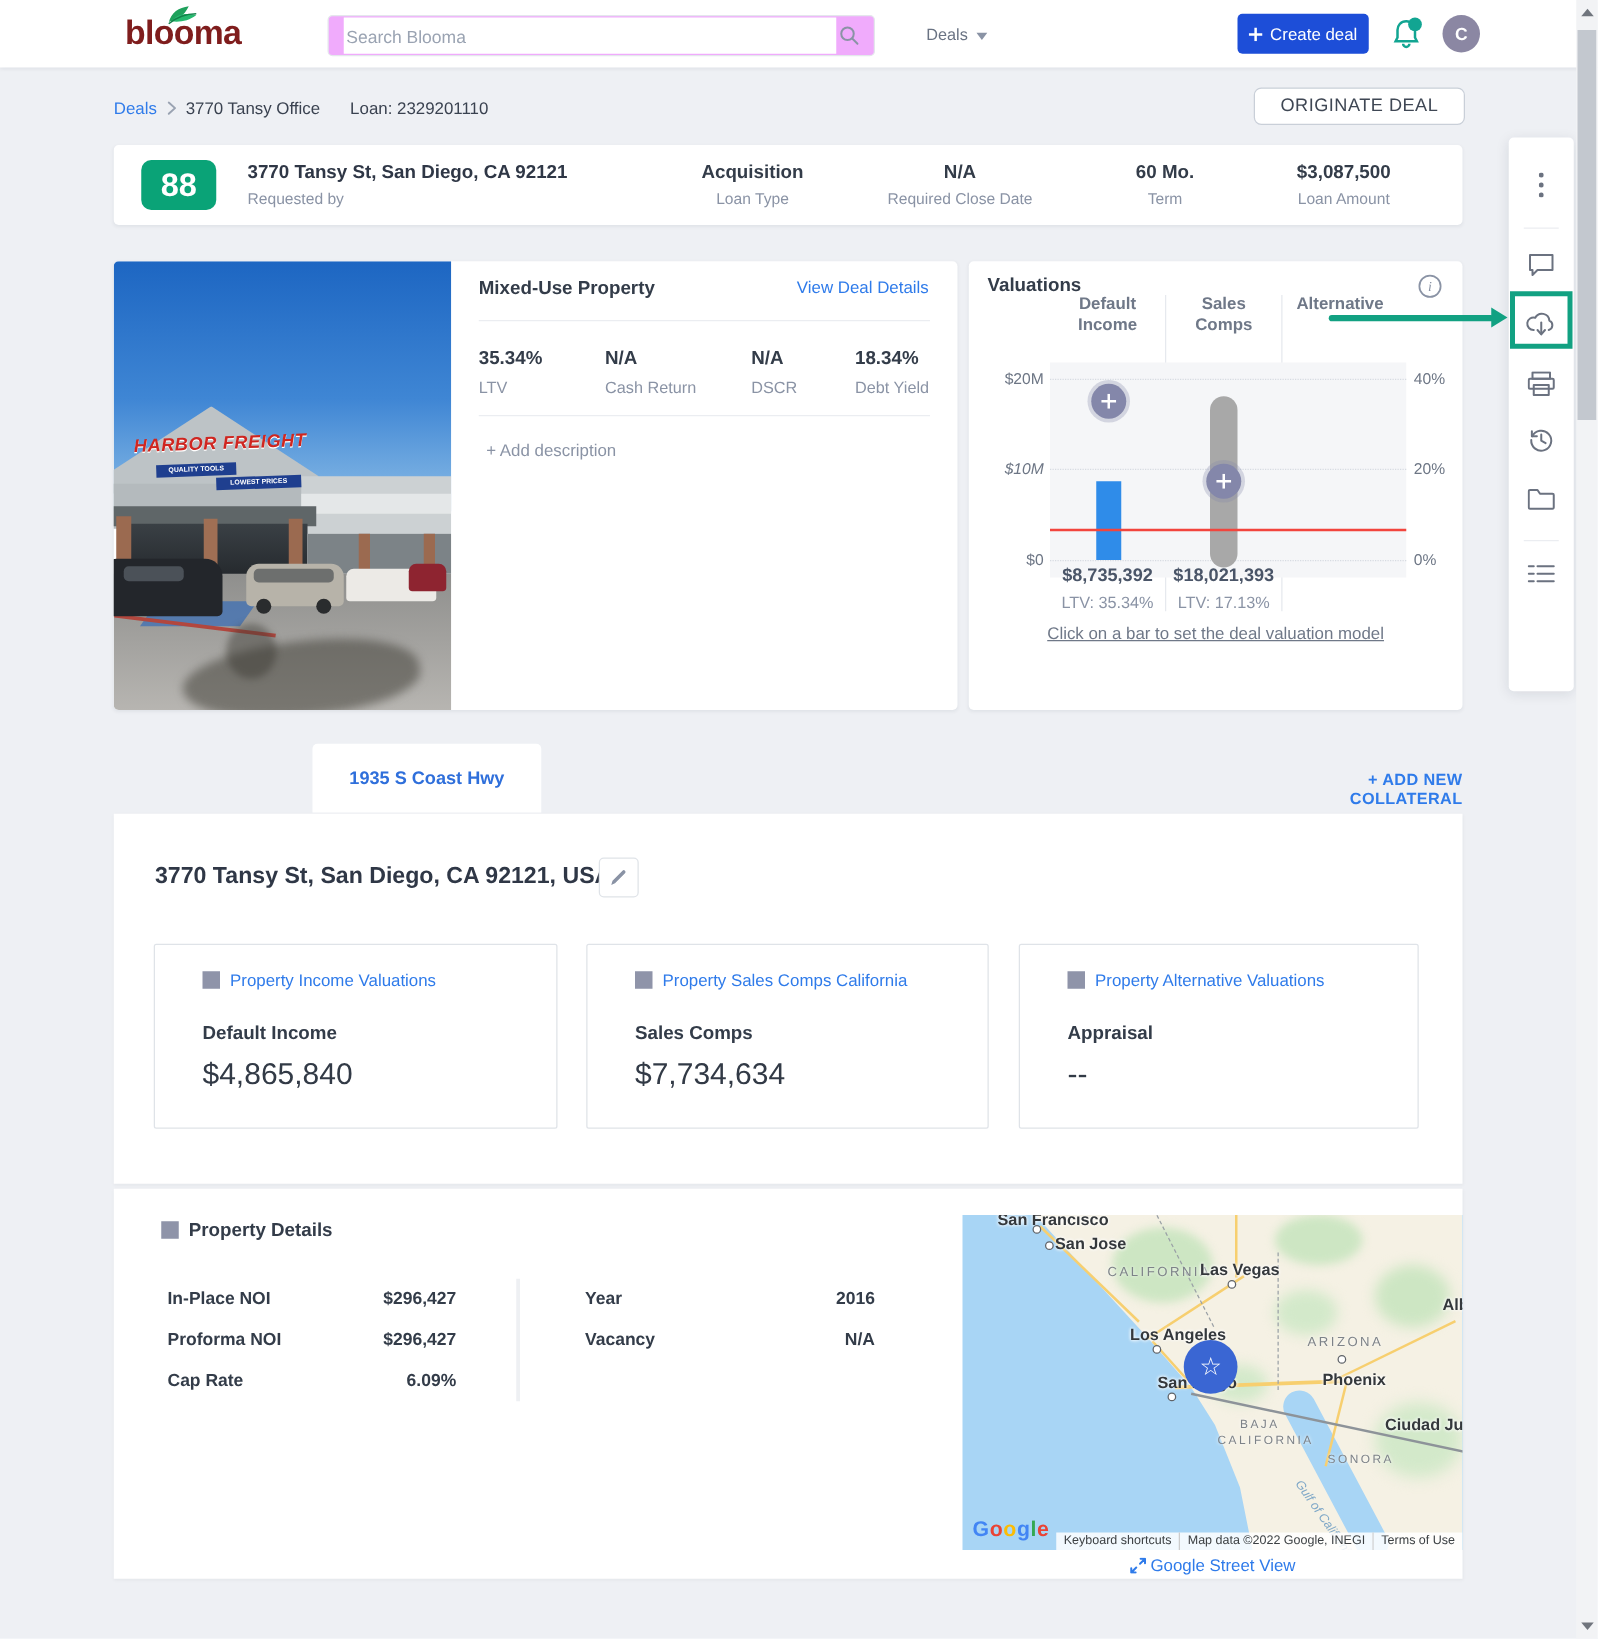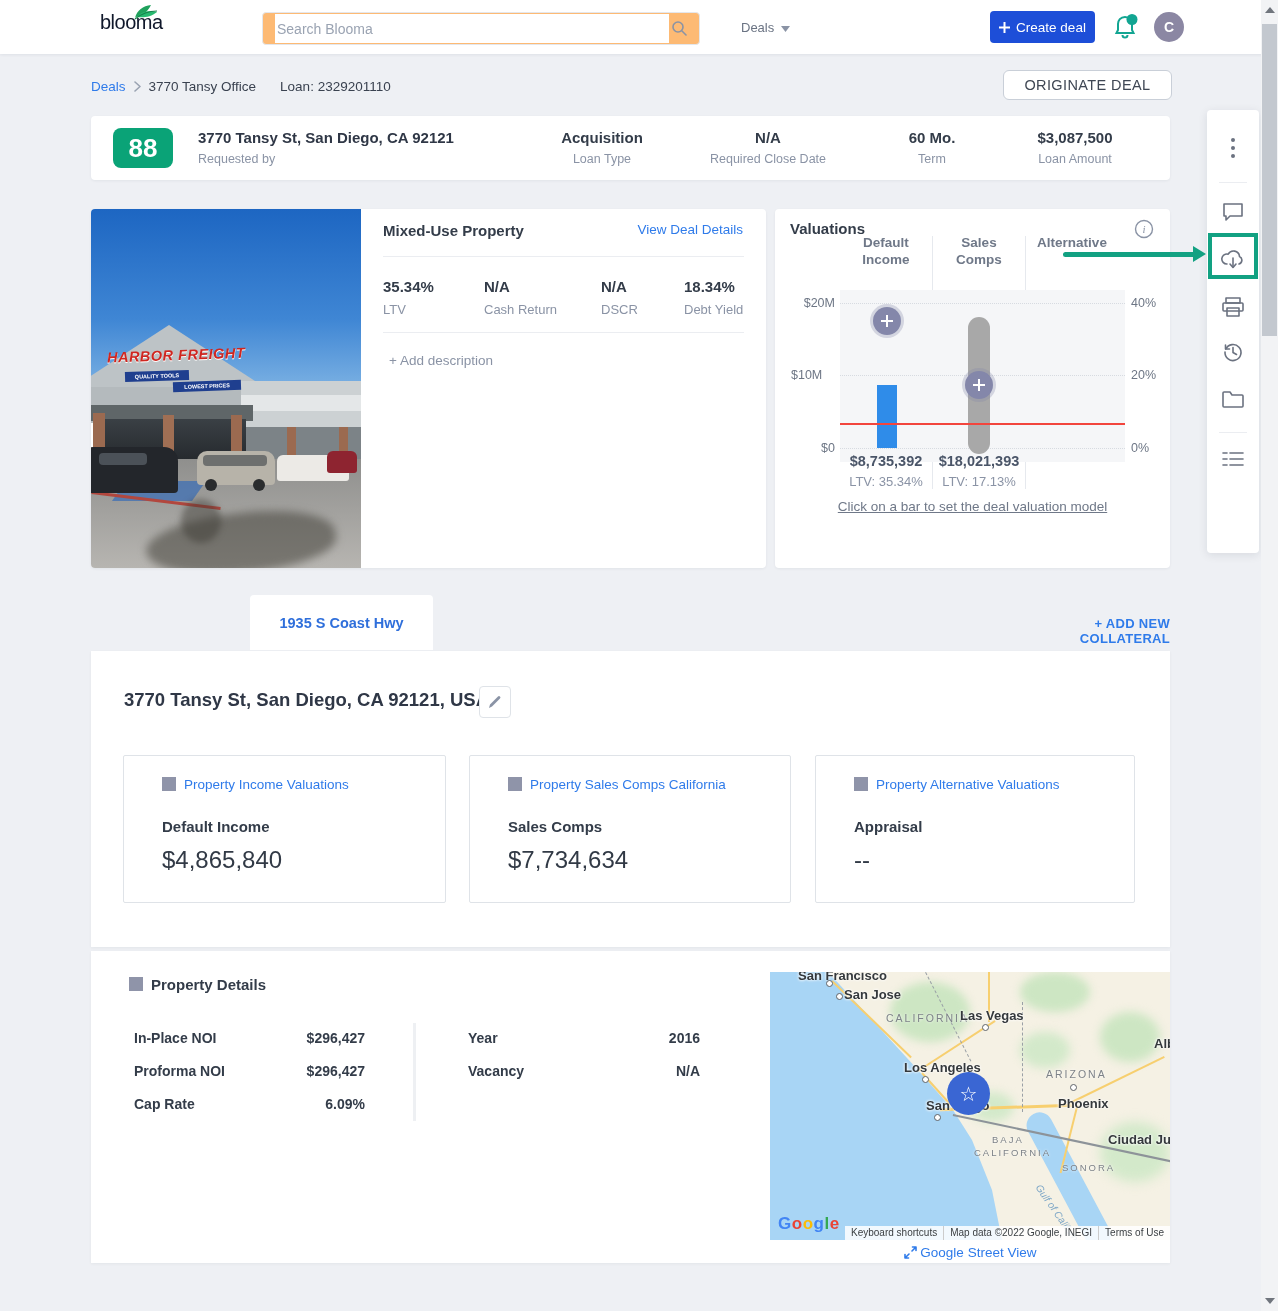--- a/index.html
+++ b/index.html
@@ -20,29 +20,29 @@
   .maplabel{position:absolute;white-space:nowrap;}
   .city{font-weight:bold;color:#34383c;font-size:13px;text-shadow:0 0 3px #fff,0 0 3px #fff;}
   .region{color:#7d8288;font-size:10.5px;letter-spacing:2px;text-shadow:0 0 3px #fff;}
 </style>
 </head>
 <body>
 
 <div class="root">
 
   <div class="abs" style="left:0;top:0;width:1278px;height:54px;background:#fff;box-shadow:0 1px 3px rgba(20,30,50,.07);z-index:5;">
-    <div class="abs" style="left:100px;top:11px;font-size:20px;font-weight:normal;color:#0f172a;letter-spacing:-0.5px;">
+    <div class="abs" style="left:100px;top:11px;font-size:27px;font-weight:bold;color:#7f1d1d;letter-spacing:-0.5px;">
       <span>blooma</span>
       <svg width="34" height="20" style="position:absolute;left:27px;top:-9px;">
         <path d="M8 16 C10 8, 16 4, 24 3 C20 11, 15 14, 9 15 Z" fill="#1fa15c"></path>
         <path d="M10 15 C14 10, 20 8, 30 10 C24 15, 16 16, 10 15 Z" fill="#26b96f"></path>
         <path d="M8 17 C14 12, 22 9, 30 9" stroke="#13814a" stroke-width="1.2" fill="none"></path>
       </svg>
     </div>
-    <div class="abs" style="left:262px;top:12px;width:436px;height:31px;border:1px solid #e4e7ec;border-radius:4px;background:#fdba74;">
+    <div class="abs" style="left:262px;top:12px;width:436px;height:31px;border:1px solid #e4e7ec;border-radius:4px;background:#f0abfc;">
       <input style="border: 0px; outline: none; width: 390px; height: 27px; margin: 1px 0px 0px 12px; font-size: 14px; font-family: &quot;Liberation Sans&quot;, sans-serif; color: rgb(51, 60, 73);" placeholder="Search Blooma">
       <svg class="ic" width="16" height="16" style="position:absolute;right:12px;top:7px;stroke:#8a93a5;">
         <circle cx="7" cy="7" r="5"></circle>
           <line x1="11" y1="11" x2="15" y2="15"></line>
       </svg>
     </div>
     <div class="abs" style="left:741px;top:20px;font-size:13px;color:#6a7383;">
       <span>Deals</span>
       <svg width="9" height="6" style="margin-left:3px;">
           <path d="M0 0 L9 0 L4.5 6 Z" fill="#8a93a5"></path>
@@ -191,21 +191,21 @@
       </div>
       <div class="abs" style="left:125px;top:81px;width:28px;height:28px;border-radius:50%;background:#8487aa;box-shadow:0 0 0 3px rgba(132,135,170,.3);cursor:pointer;">
         <svg width="12" height="12" style="position:absolute;left:8px;top:8px;stroke:#fff;stroke-width:2;">
             <line x1="6" y1="0" x2="6" y2="12"></line>
             <line x1="0" y1="6" x2="12" y2="6"></line>
           </svg>
       </div>
     </div>
 
     <div class="abs" style="left:16px;top:87px;width:44px;text-align:right;font-size:12.5px;color:#6d7685;">$20M</div>
-    <div class="abs" style="left:16px;top:159px;width:44px;font-size:12.5px;color:#6d7685;">$10M</div>
+    <div class="abs" style="left:16px;top:159px;width:44px;text-align:right;font-size:12.5px;color:#6d7685;font-style:italic;">$10M</div>
     <div class="abs" style="left:16px;top:232px;width:44px;text-align:right;font-size:12.5px;color:#6d7685;">$0</div>
     <div class="abs" style="left:356px;top:87px;font-size:12.5px;color:#6d7685;">40%</div>
     <div class="abs" style="left:356px;top:159px;font-size:12.5px;color:#6d7685;">20%</div>
     <div class="abs" style="left:356px;top:232px;font-size:12.5px;color:#6d7685;">0%</div>
 
     <div class="abs ctr" style="left:56px;top:244px;width:110px;text-align:center;">
       <div class="bold" style="font-size:14.5px;color:#4a5568;">$8,735,392</div>
       <div style="font-size:13px;color:#8a93a5;margin-top:5px;">LTV: 35.34%</div>
     </div>
     <div class="abs ctr" style="left:149px;top:244px;width:110px;">

